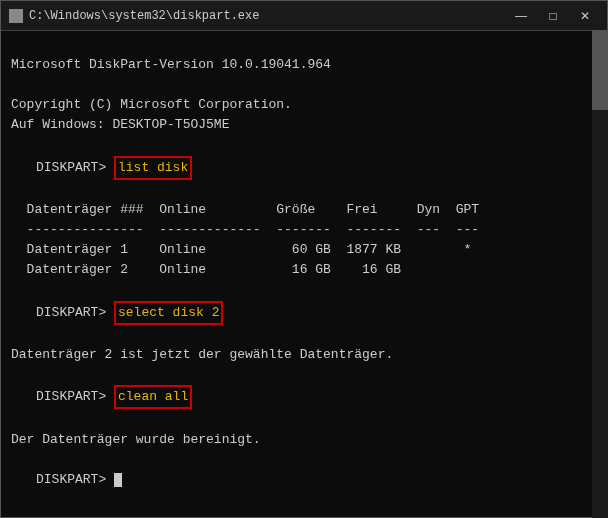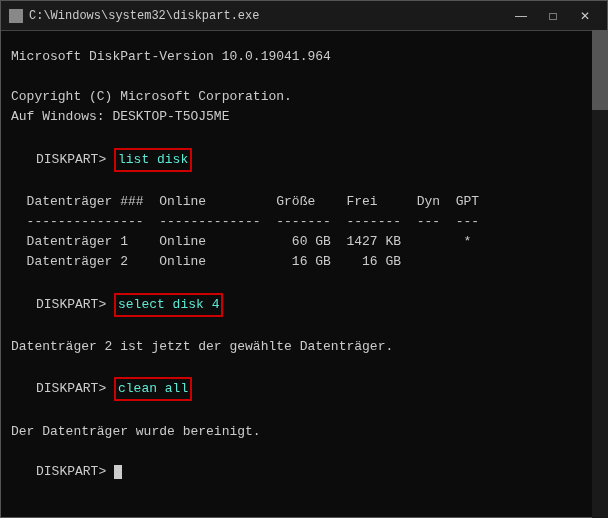--- a/index.html
+++ b/index.html
@@ -65,21 +65,21 @@
       font-size: 12px;
       cursor: pointer;
       display: flex;
       align-items: center;
       justify-content: center;
     }
 
     .console-area {
       flex: 1;
       background: #0c0c0c;
-      padding: 16px 10px;
+      padding: 24px 10px;
       overflow-y: auto;
       display: flex;
       flex-direction: column;
     }
 
     .console-content {
       flex: 1;
     }
 
     .line {
@@ -98,21 +98,21 @@
       line-height: 1.55;
       white-space: pre;
       margin-left: 25px;
     }
 
     .prompt {
       color: #cccccc;
     }
 
     .command-highlight {
-      color: #5eead4;
+      color: #eab308;
       border: 2px solid #cc0000;
       padding: 0 2px;
     }
 
     .cursor {
       display: inline-block;
       width: 8px;
       height: 14px;
       background: #cccccc;
       animation: blink 1s step-end infinite;
@@ -175,26 +175,26 @@
         <div class="line">Auf Windows: DESKTOP-T5OJ5ME</div>
         <div class="line empty"></div>
 
         <div class="prompt-line">
           <span class="prompt">DISKPART&gt; </span><span class="command-highlight">list disk</span>
         </div>
 
         <div class="line empty"></div>
         <div class="line">  Datenträger ###  Online         Größe    Frei     Dyn  GPT</div>
         <div class="line">  ---------------  -------------  -------  -------  ---  ---</div>
-        <div class="line">  Datenträger 1    Online           60 GB  1427 KB        *</div>
+        <div class="line">  Datenträger 1    Online           60 GB  1877 KB        *</div>
         <div class="line">  Datenträger 2    Online           16 GB    16 GB</div>
         <div class="line empty"></div>
 
         <div class="prompt-line">
-          <span class="prompt">DISKPART&gt; </span><span class="command-highlight">select disk 4</span>
+          <span class="prompt">DISKPART&gt; </span><span class="command-highlight">select disk 2</span>
         </div>
 
         <div class="line empty"></div>
         <div class="line">Datenträger 2 ist jetzt der gewählte Datenträger.</div>
         <div class="line empty"></div>
 
         <div class="prompt-line">
           <span class="prompt">DISKPART&gt; </span><span class="command-highlight">clean all</span>
         </div>
 

